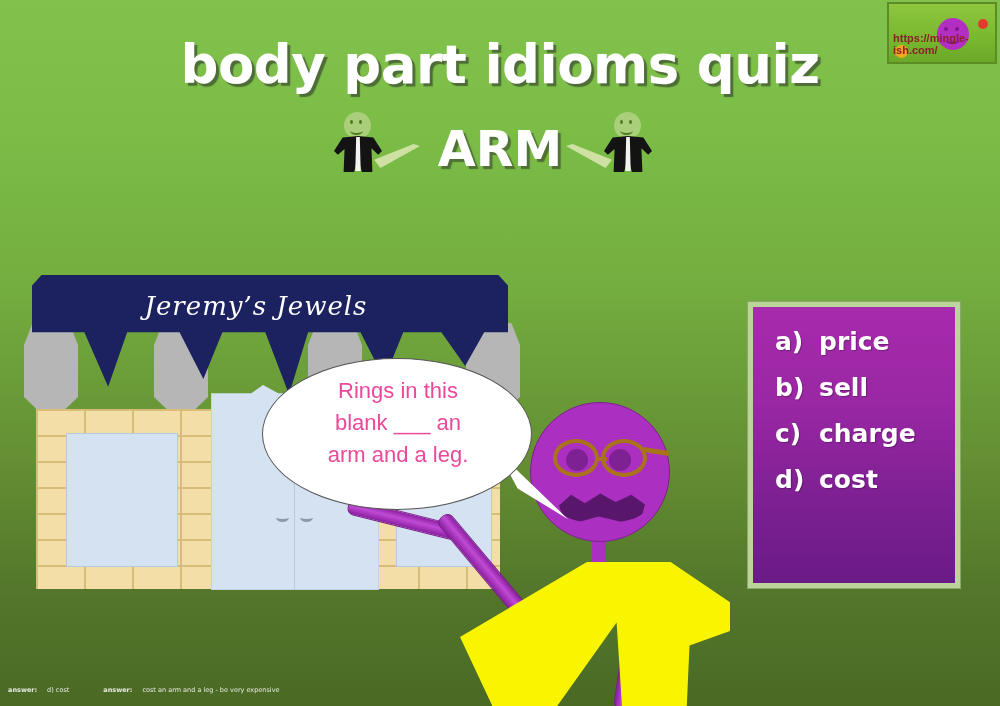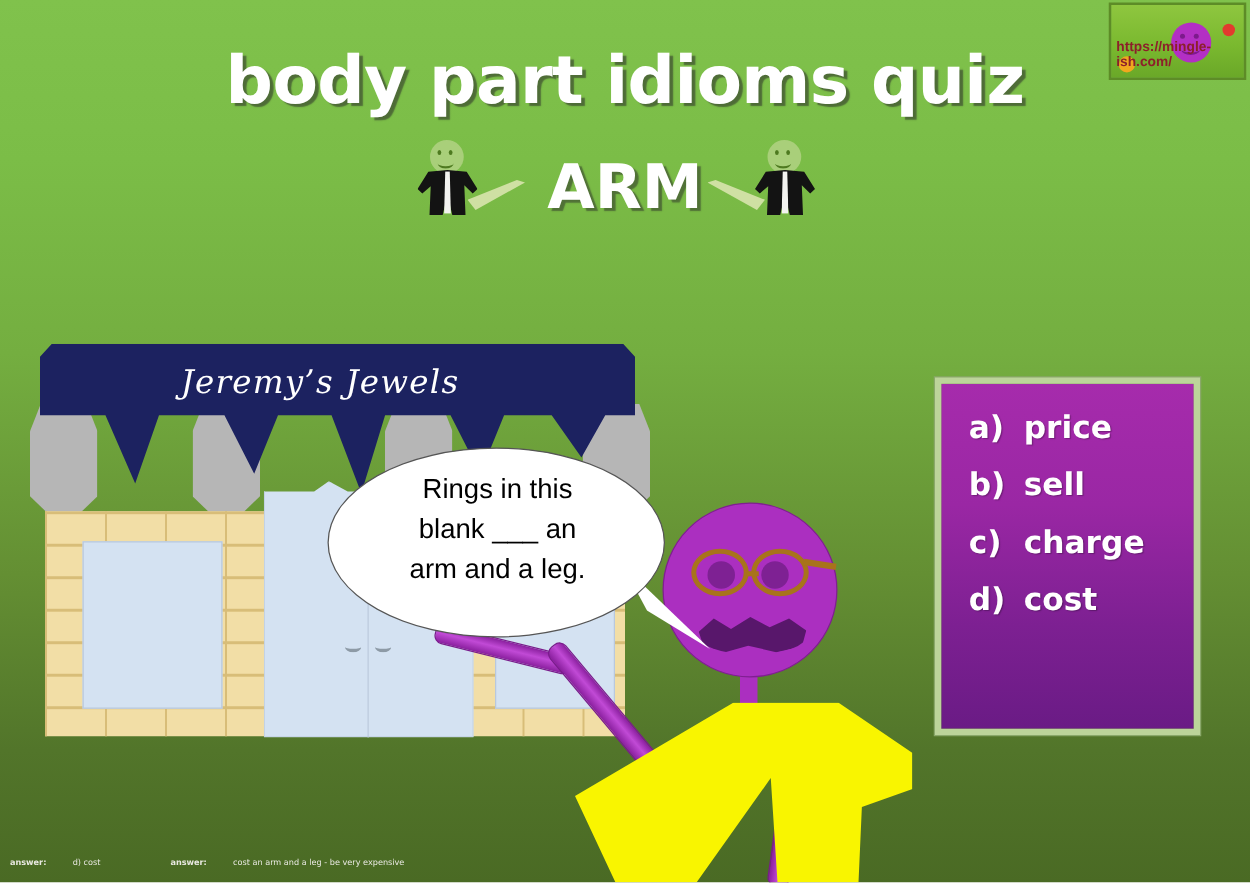--- a/index.html
+++ b/index.html
@@ -277,21 +277,21 @@
     width: 270px; height: 152px;
     background: #ffffff;
     border: 1px solid #555;
     border-radius: 50% / 50%;
   }
   #bubble-text {
     position: absolute; top: 16px; left: 0; width: 270px;
     text-align: center;
     font-family: "Liberation Sans", sans-serif;
     font-size: 22px; line-height: 1.45;
-    color: #000000;
+    color: #ec4899;
   }
   #bubble-tail {
     position: absolute; left: 498px; top: 452px;
     width: 70px; height: 70px;
     background: #ffffff;
     clip-path: polygon(0% 0%, 100% 96%, 28% 52%);
   }
 
   
   #panel {
@@ -310,21 +310,21 @@
     color: #ffffff;
     text-shadow: 1px 1px 1px rgba(0,0,0,.28);
   }
   .option .key { width: 44px; }
 
   
   #footer {
     position: absolute; left: 8px; bottom: 12px;
     font-family: "DejaVu Sans", sans-serif;
     font-size: 6.5px; color: #e9e9e2;
-    display: flex; align-items: baseline; gap: 21px;
+    display: flex; align-items: baseline; gap: 10px;
   }
   #footer .lbl { font-weight: bold; }
   #footer .gap { display: inline-block; width: 14px; }
 </style>
 </head>
 <body>
 
 <div id="stage">
 
   <div class="stickman" id="stick-left">

